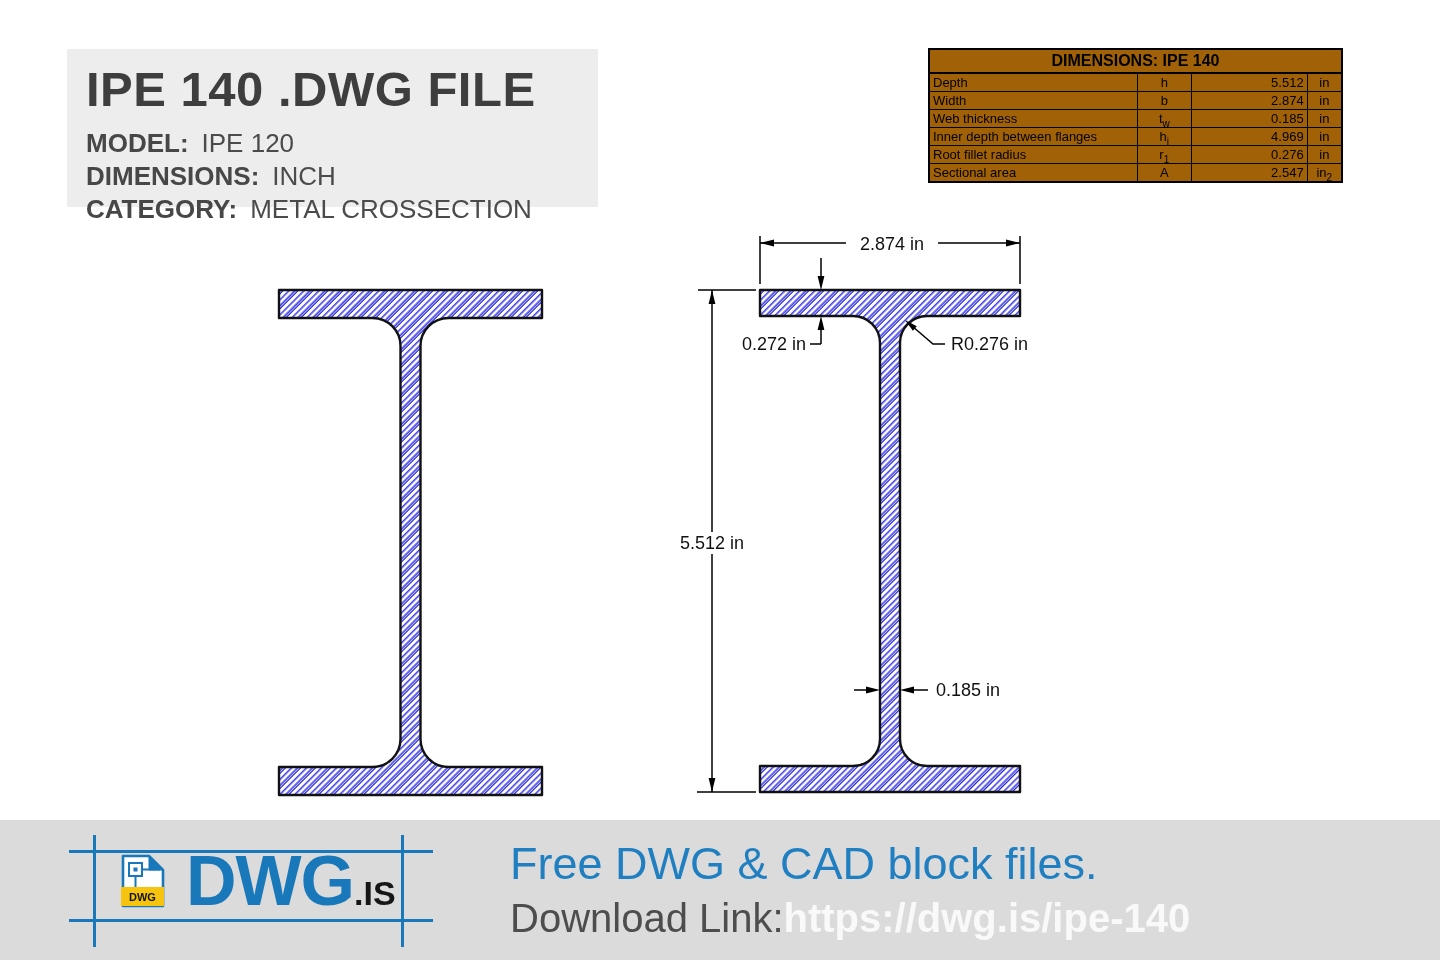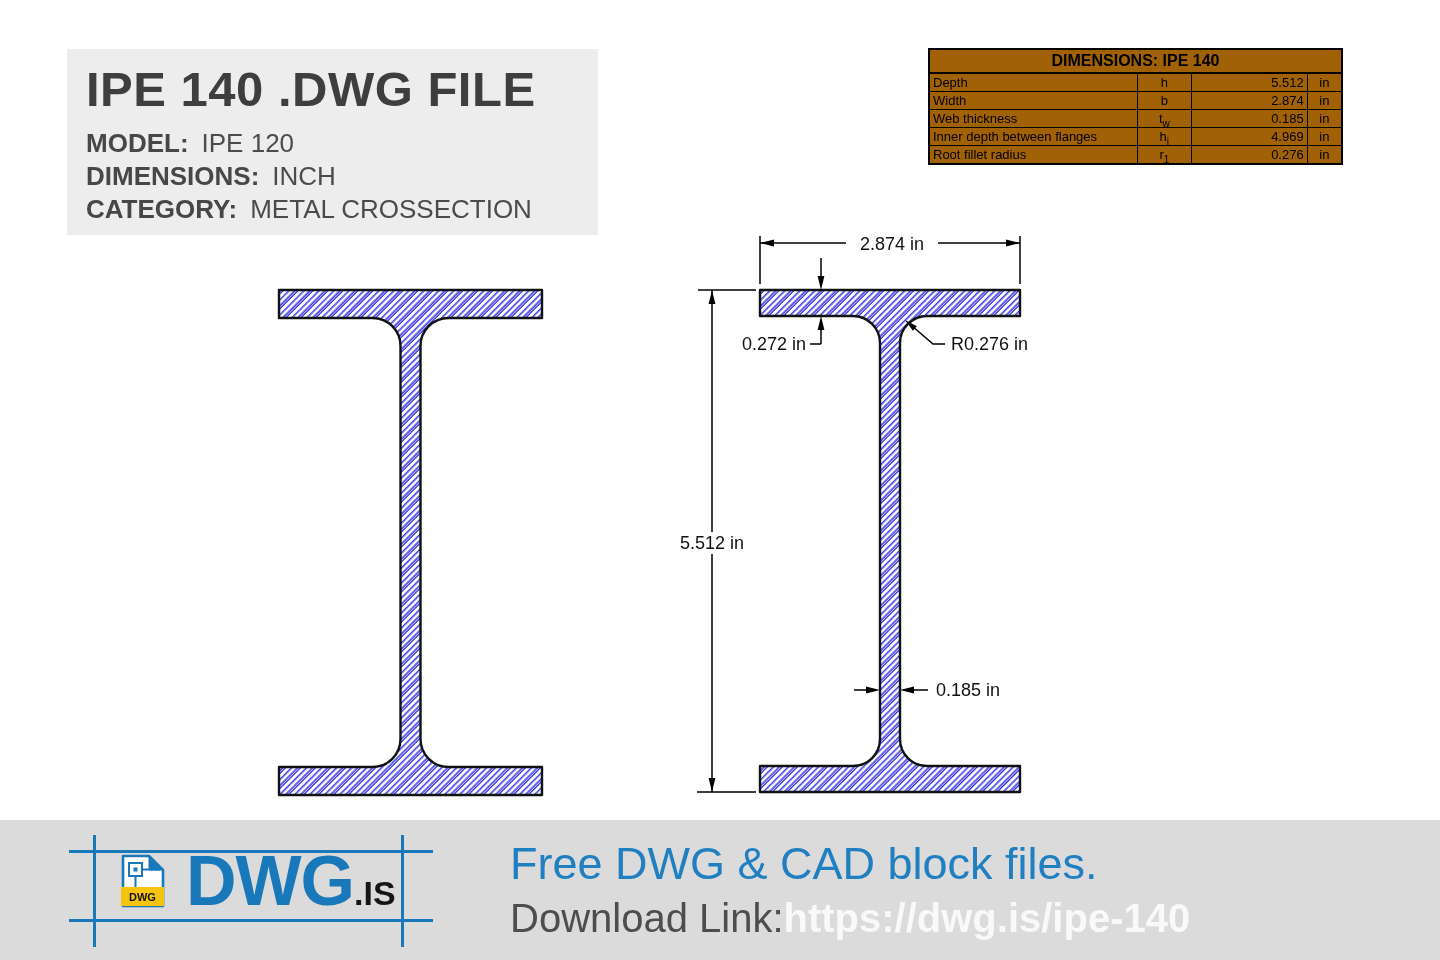--- a/index.html
+++ b/index.html
@@ -2,21 +2,21 @@
 <html><head>
 <meta charset="utf-8">
 <style>
   html,body{margin:0;padding:0;}
   body{
     width:1440px;height:960px;position:relative;overflow:hidden;
     background:#ffffff;font-family:"Liberation Sans",sans-serif;
   }
   
   .title-block{
-    position:absolute;left:67px;top:49px;width:531px;height:186px;
+    position:absolute;left:67px;top:49px;width:531px;height:158px;
     background:#ededed;box-sizing:border-box;padding:14px 0 0 19px;
   }
   .title-block h1{
     margin:0;font-size:49px;line-height:1.1;font-weight:bold;
     color:#3e3e3e;letter-spacing:.5px;white-space:nowrap;
   }
   .meta{margin-top:10px;}
   .meta-row{font-size:26px;line-height:33px;color:#4b4b4b;white-space:nowrap;}
   .meta-row .lbl{font-weight:bold;color:#474747;}
   .meta-row .val{margin-left:13px;}
@@ -112,20 +112,26 @@
         <td class="c-sym"><span>h</span><sub>i</sub></td>
         <td class="c-val">4.969</td>
         <td class="c-unit"><span>in</span><sub></sub></td>
       </tr>
       <tr>
         <td class="c-prop">Root fillet radius</td>
         <td class="c-sym"><span>r</span><sub>1</sub></td>
         <td class="c-val">0.276</td>
         <td class="c-unit"><span>in</span><sub></sub></td>
       </tr>
+      <tr>
+        <td class="c-prop">Sectional area</td>
+        <td class="c-sym"><span>A</span><sub></sub></td>
+        <td class="c-val">2.547</td>
+        <td class="c-unit"><span>in</span><sub>2</sub></td>
+      </tr>
     </tbody>
   </table>
 </div>
 
 <svg class="beam-svg" style="left:279px;top:290px;" width="263" height="505" viewBox="0 0 263 505">
   <defs>
     <pattern id="hatchA" patternUnits="userSpaceOnUse" width="40" height="10.6" patternTransform="rotate(-45)">
       <path d="M0,1 H40 M0,3.3 H40 M0,7.65 H40" stroke="#0a0ae0" stroke-width="1.15" fill="none"></path>
     </pattern>
   </defs>

